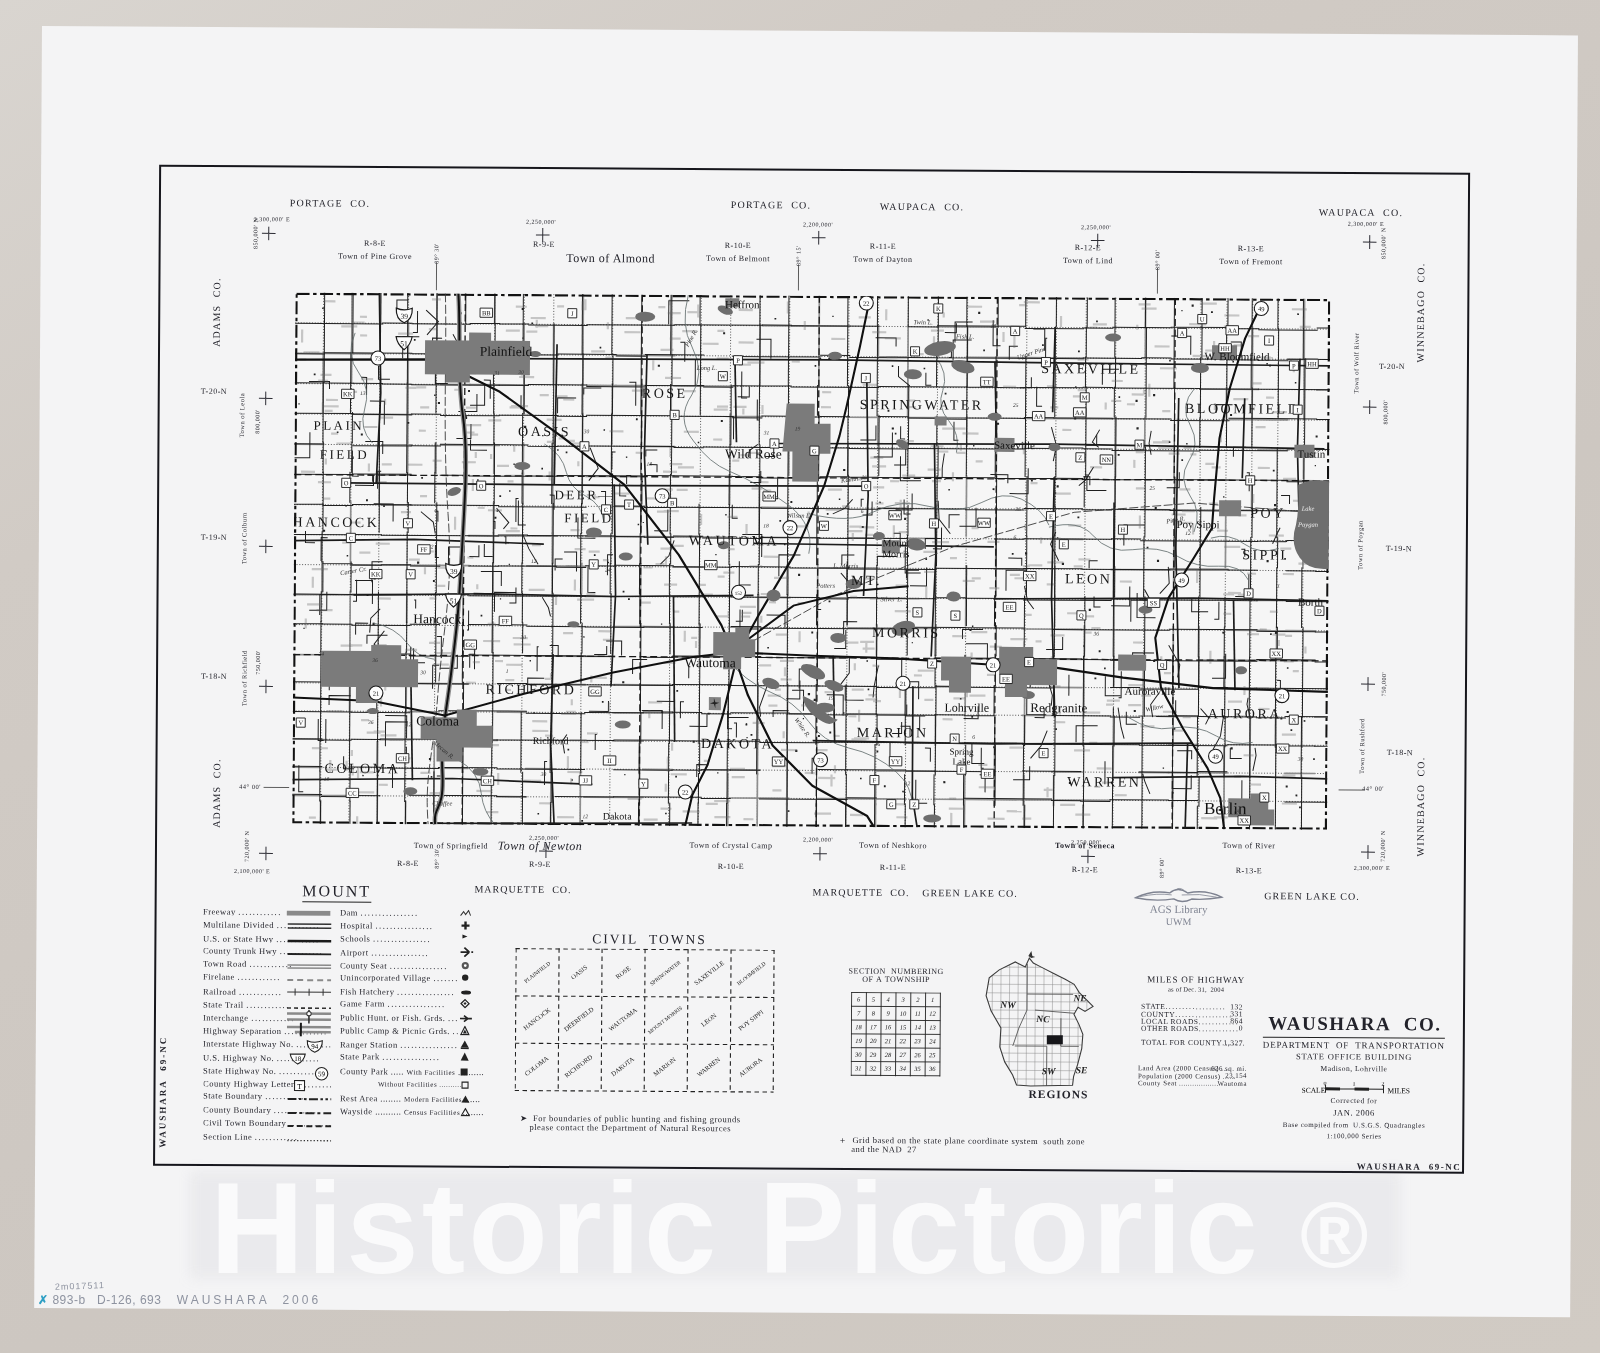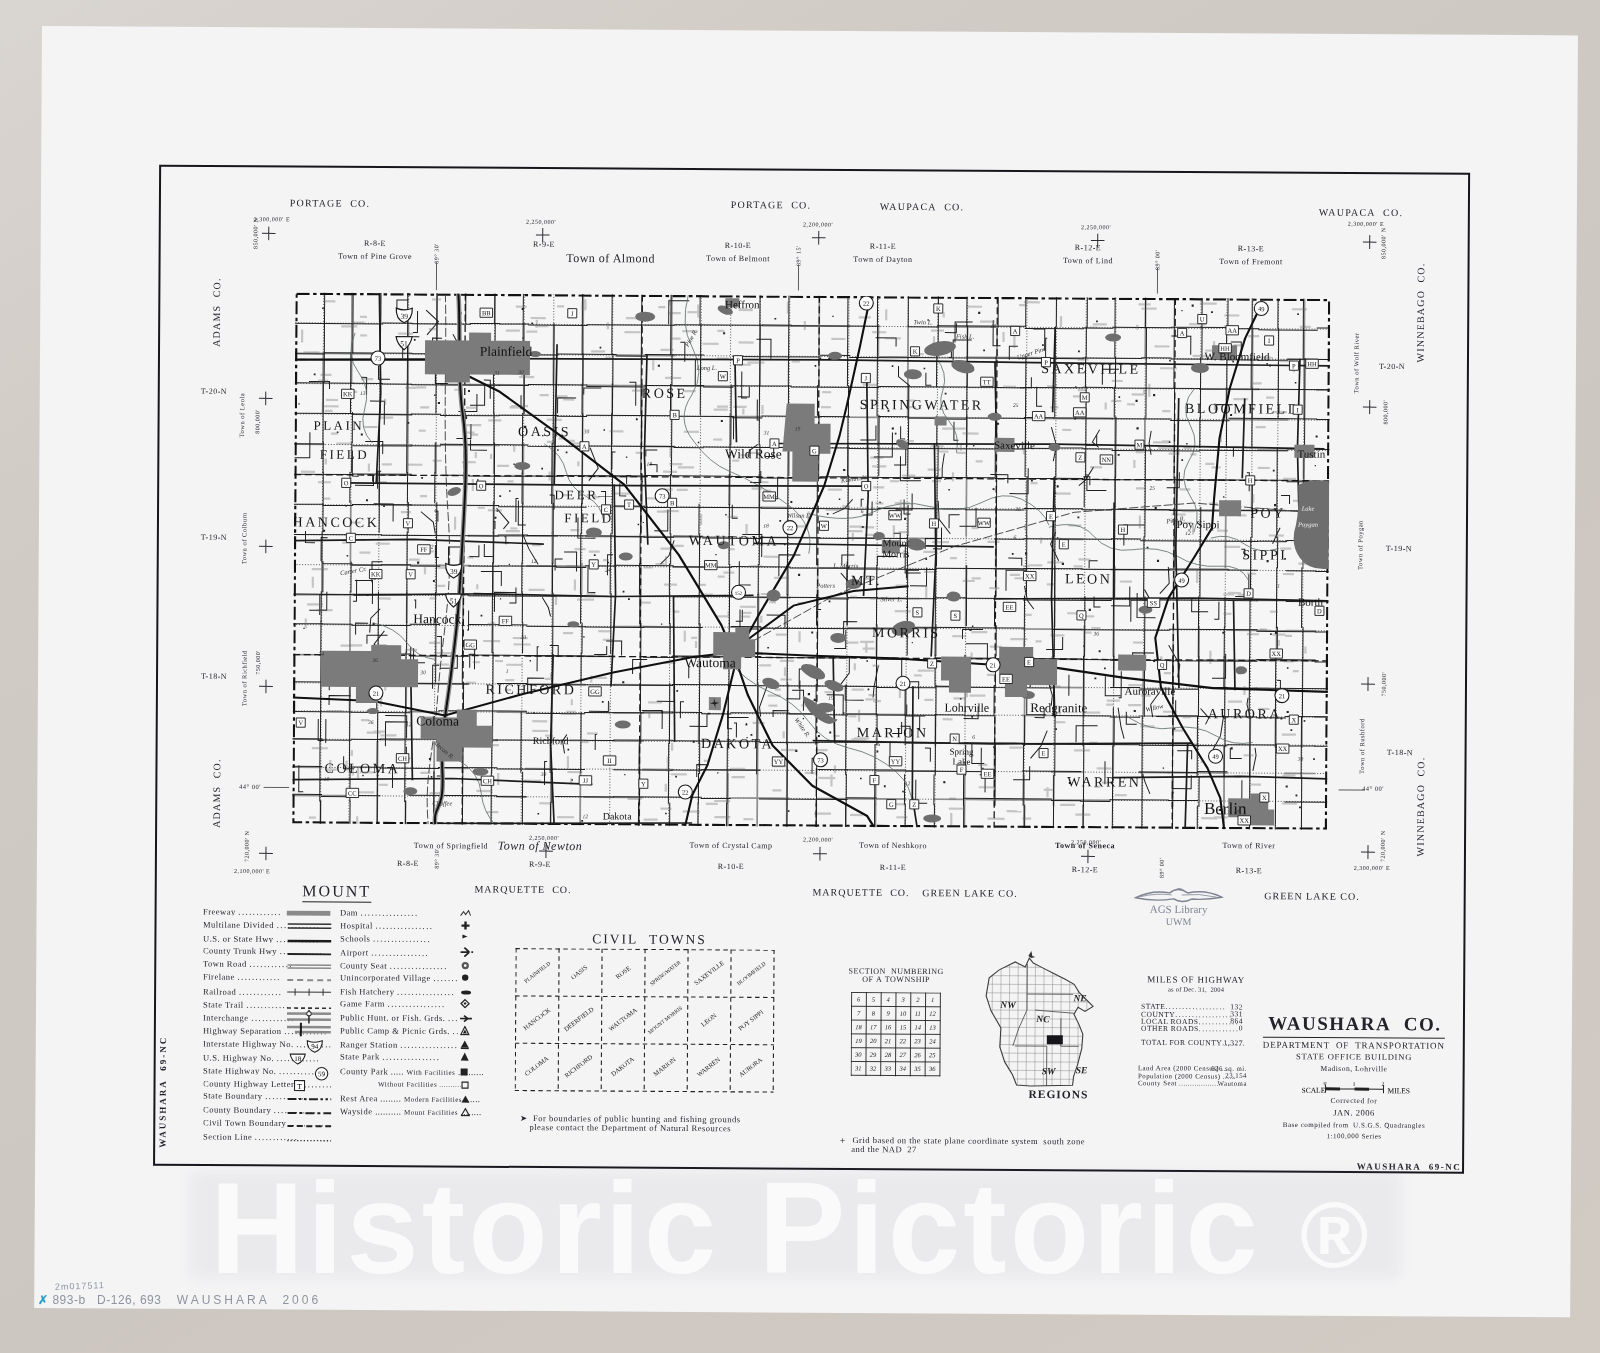--- a/index.html
+++ b/index.html
@@ -415,21 +415,21 @@
 <div class="t" style="left:342.5px;top:1056.9px;transform:translate(0,-50%);font-size:7px">Without Facilities ..........</div>
 <div style="position:absolute;left:424.5px;top:1056.4px;transform:translate(0,-50%)"><svg width="9" height="9">
         <rect x="1.5" y="1.5" width="6" height="6" fill="none" stroke="#222" stroke-width="1.1"></rect>
       </svg></div>
 
 <div class="t" style="left:304.5px;top:1070.7px;transform:translate(0,-50%);font-size:8.5px">Rest Area ........ <span style="font-size:7px">Modern Facilities</span> ......</div>
 <div style="position:absolute;left:424.5px;top:1069.9px;transform:translate(0,-50%)"><svg width="10" height="9">
         <path d="M5 1 L9 8 H1Z" fill="#222"></path>
       </svg></div>
 
-<div class="t" style="left:304.6px;top:1083.7px;transform:translate(0,-50%);font-size:8.5px">Wayside .......... <span style="font-size:7px">Mount Facilities</span> ........</div>
+<div class="t" style="left:304.6px;top:1083.7px;transform:translate(0,-50%);font-size:8.5px">Wayside .......... <span style="font-size:7px">Census Facilities</span> ........</div>
 <div style="position:absolute;left:424.6px;top:1082.9px;transform:translate(0,-50%)"><svg width="10" height="9">
         <path d="M5 1 L9 8 H1Z" fill="none" stroke="#222" stroke-width="1.1"></path>
       </svg></div>
 
 <div class="t" style="left:613px;top:910px;transform:translate(-50%,-50%);font-size:13.5px;letter-spacing:2px">CIVIL&nbsp;&nbsp;TOWNS</div>
 
 <svg style="position:absolute;left:479px;top:919px" width="262" height="146">
       <path d="M0.7 0V142" stroke="#222" stroke-width="1.1" stroke-dasharray="4.5 3.5"></path>
       <path d="M43.7 0V142" stroke="#222" stroke-width="1.1" stroke-dasharray="4.5 3.5"></path>
       <path d="M86.7 0V142" stroke="#222" stroke-width="1.1" stroke-dasharray="4.5 3.5"></path>

